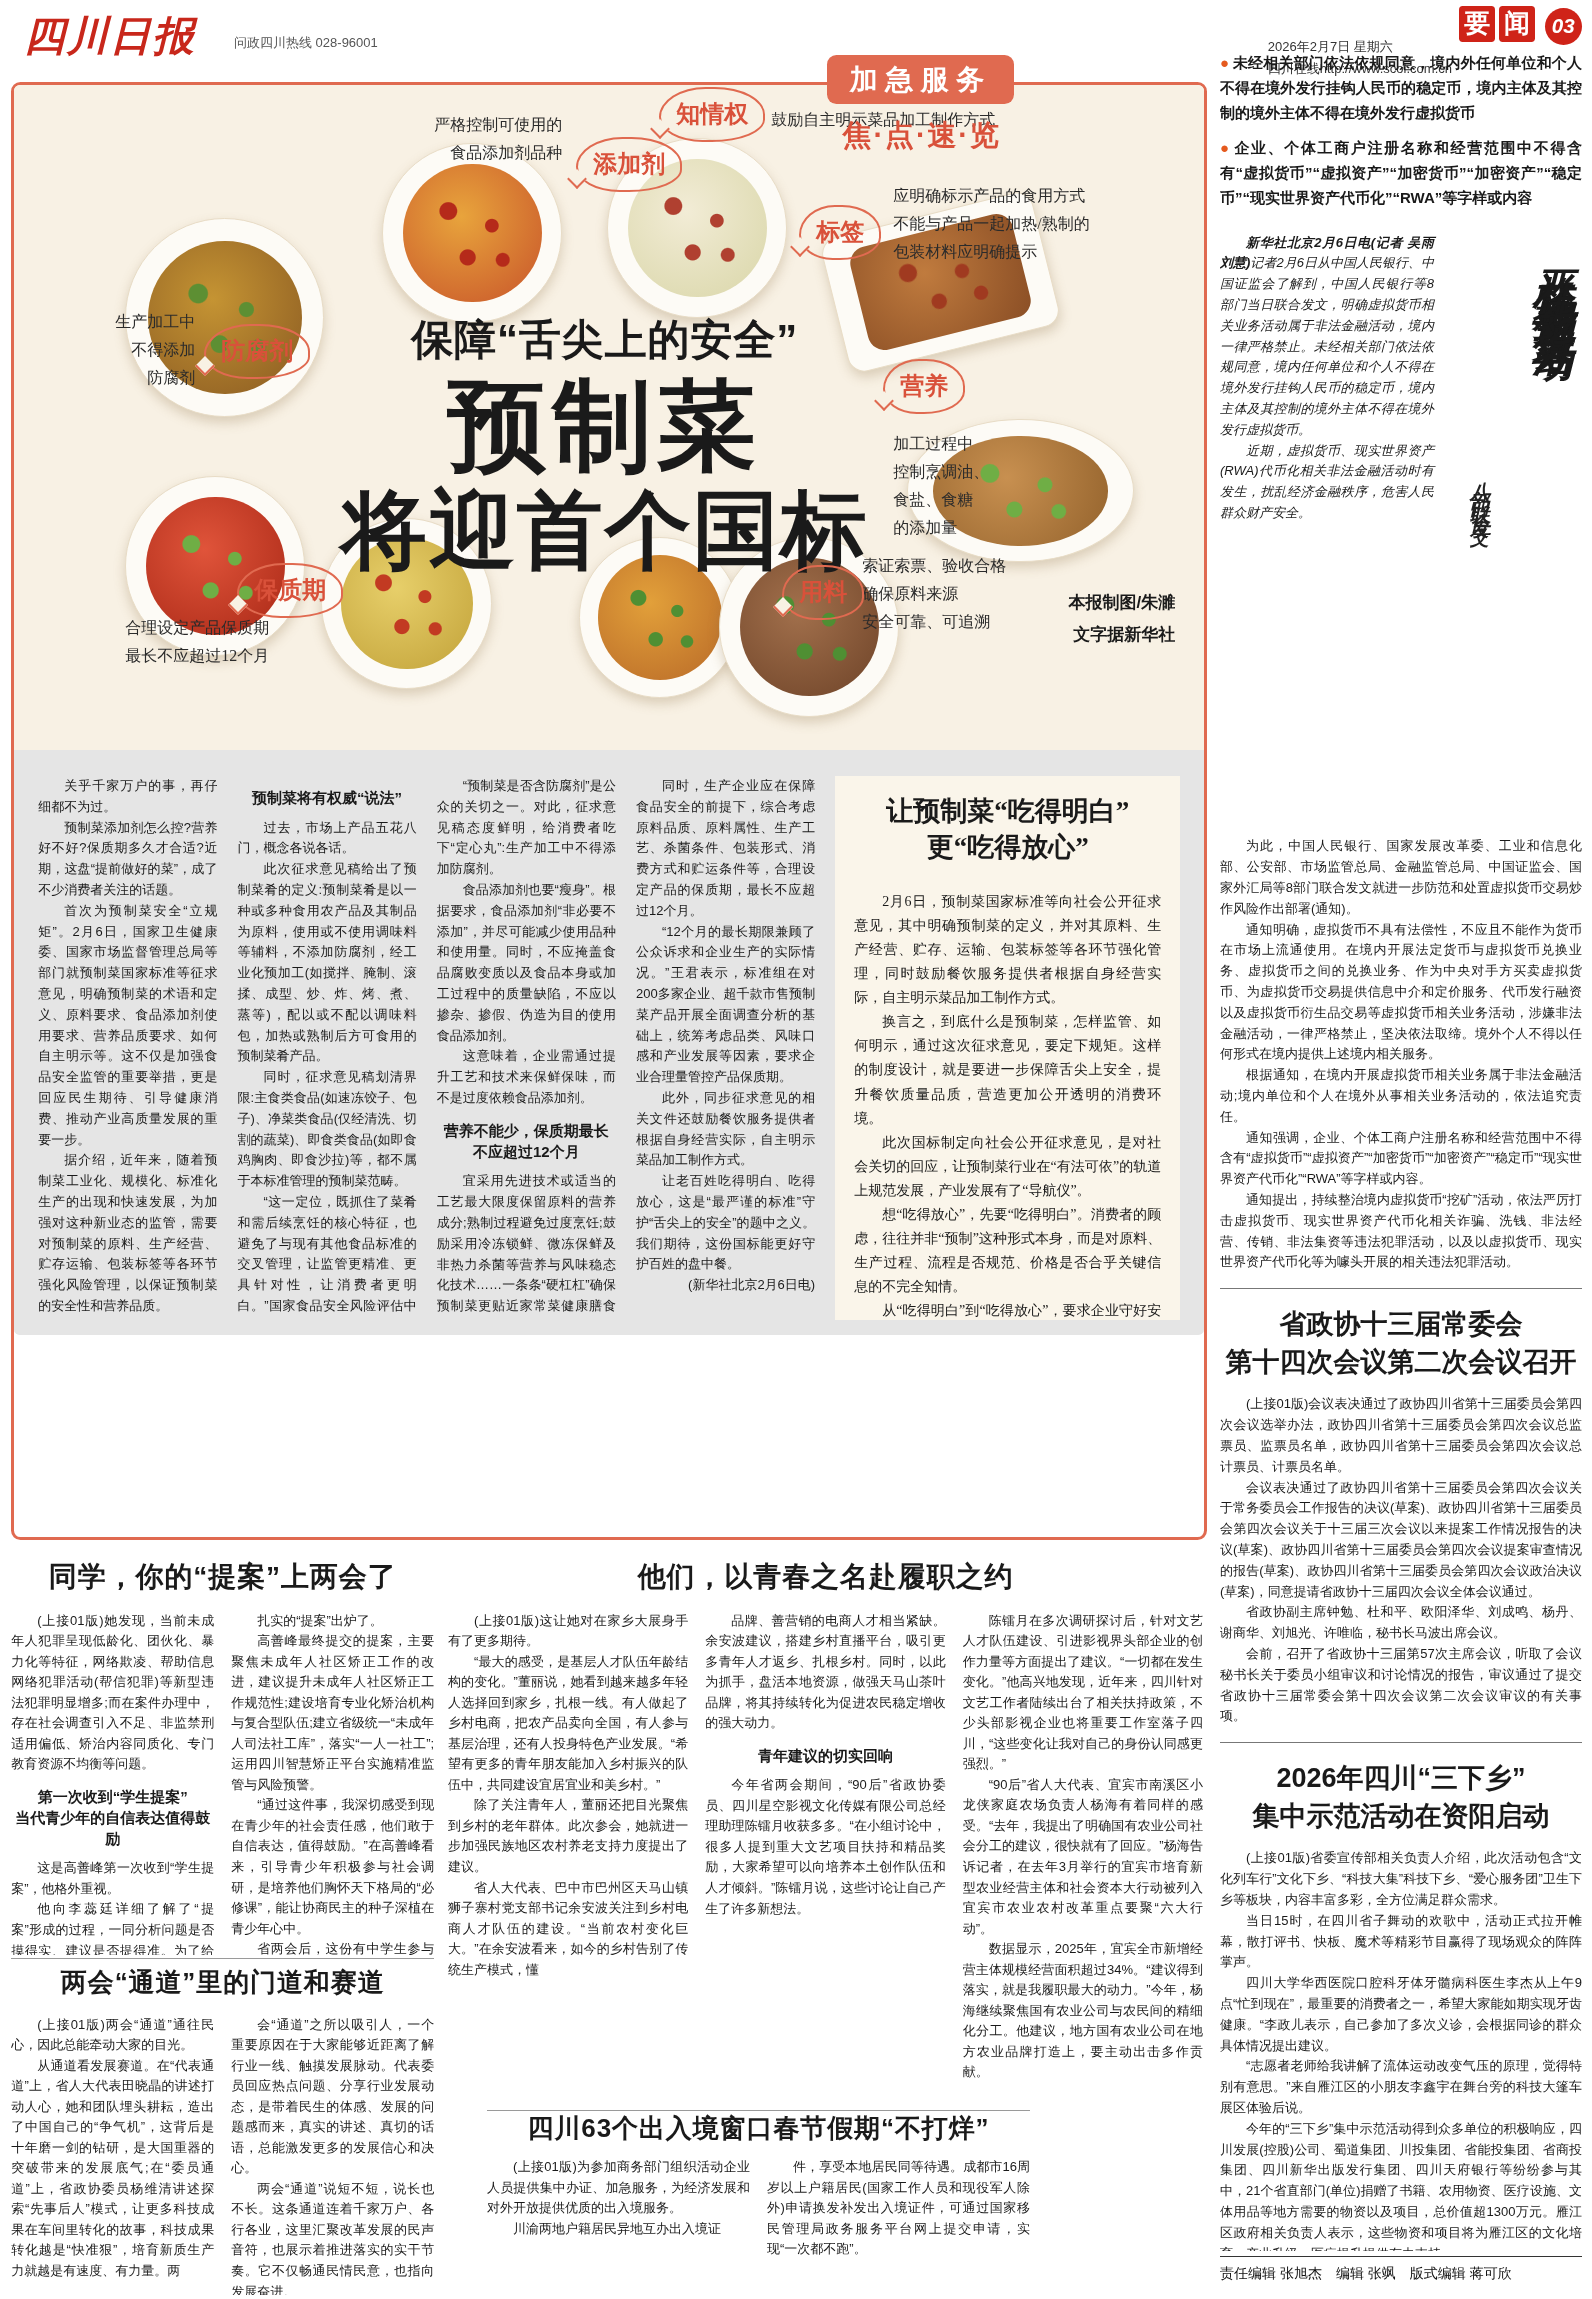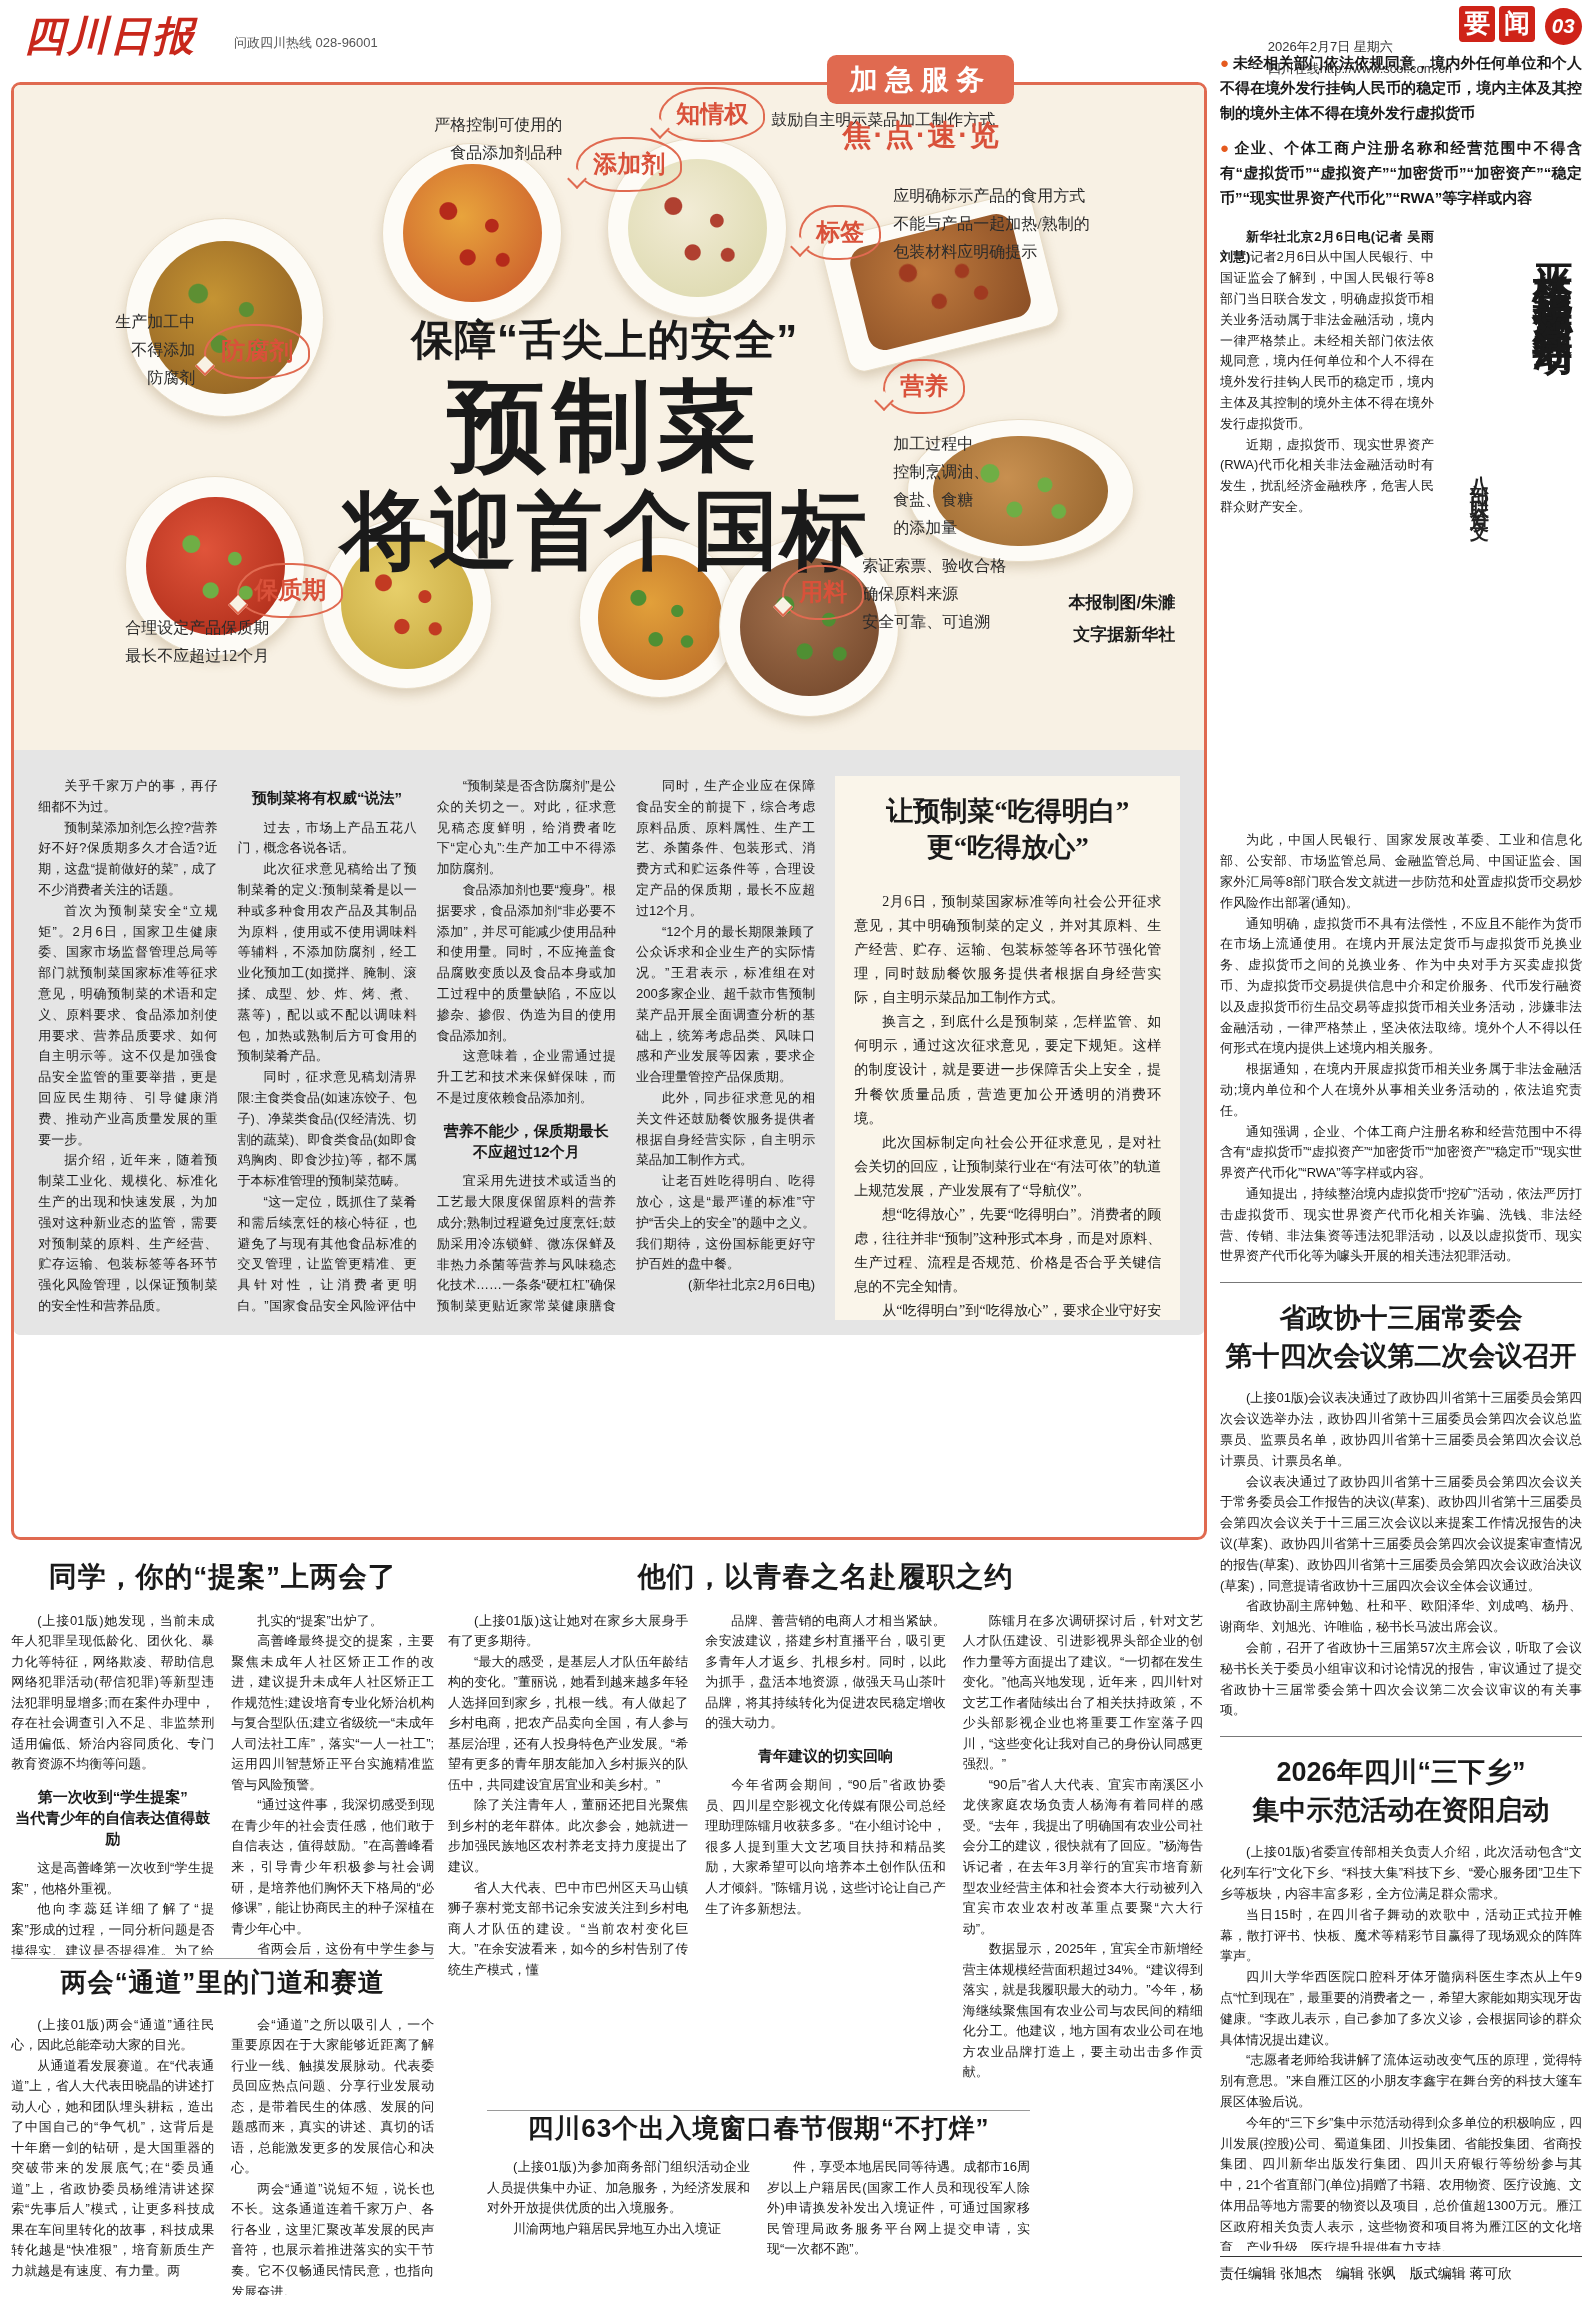--- a/index.html
+++ b/index.html
@@ -67,21 +67,21 @@
   .art{position:absolute;box-sizing:border-box;overflow:hidden;}
   .art-h{font-size:28px;font-weight:bold;text-align:center;letter-spacing:0.9px;margin:5.6px 0 15px;}
   .art-cols{display:flex;gap:17px;font-size:13px;line-height:1.58;}
   .art-cols>div{flex:1;overflow:hidden;}
   .art-cols p{margin:0;text-indent:2em;text-align:justify;}
   .rule-top{border-top:0.9px solid #9a9a9a;}
   
   .rightcol{position:absolute;left:1220px;top:51px;width:362px;height:2200px;overflow:hidden;}
   .bullets p{margin:0 0 11.2px;font-size:15px;font-weight:bold;line-height:1.65;text-align:justify;}
   .dot{color:#e55a1e;margin-right:3.7px;}
-  .rowA{display:flex;gap:23px;margin-top:16px;}
+  .rowA{display:flex;gap:23px;margin-top:22px;font-style:italic;}
   .r-text{width:214px;font-size:13px;line-height:1.6;}
   .r-text p,.r-rest p,.r-art p{margin:0;text-indent:2em;text-align:justify;}
   .r-head{position:relative;flex:1;height:600px;}
   .vtitle{position:absolute;right:1.9px;top:5.6px;writing-mode:vertical-rl;font-family:"Liberation Serif",serif;
           font-weight:900;font-size:40px;letter-spacing:5.6px;height:590px;}
   .vside{position:absolute;left:9.4px;top:234px;writing-mode:vertical-rl;font-size:19px;font-weight:bold;
          letter-spacing:7.5px;color:#222;}
   .r-rest{font-size:13px;line-height:1.6;margin-top:3.7px;}
   .r-art{border-top:0.9px solid #777;margin-top:15px;padding-top:13px;font-size:13px;line-height:1.6;}
   .r-art-h{font-size:27px;font-weight:bold;text-align:center;line-height:1.4;white-space:pre-line;

